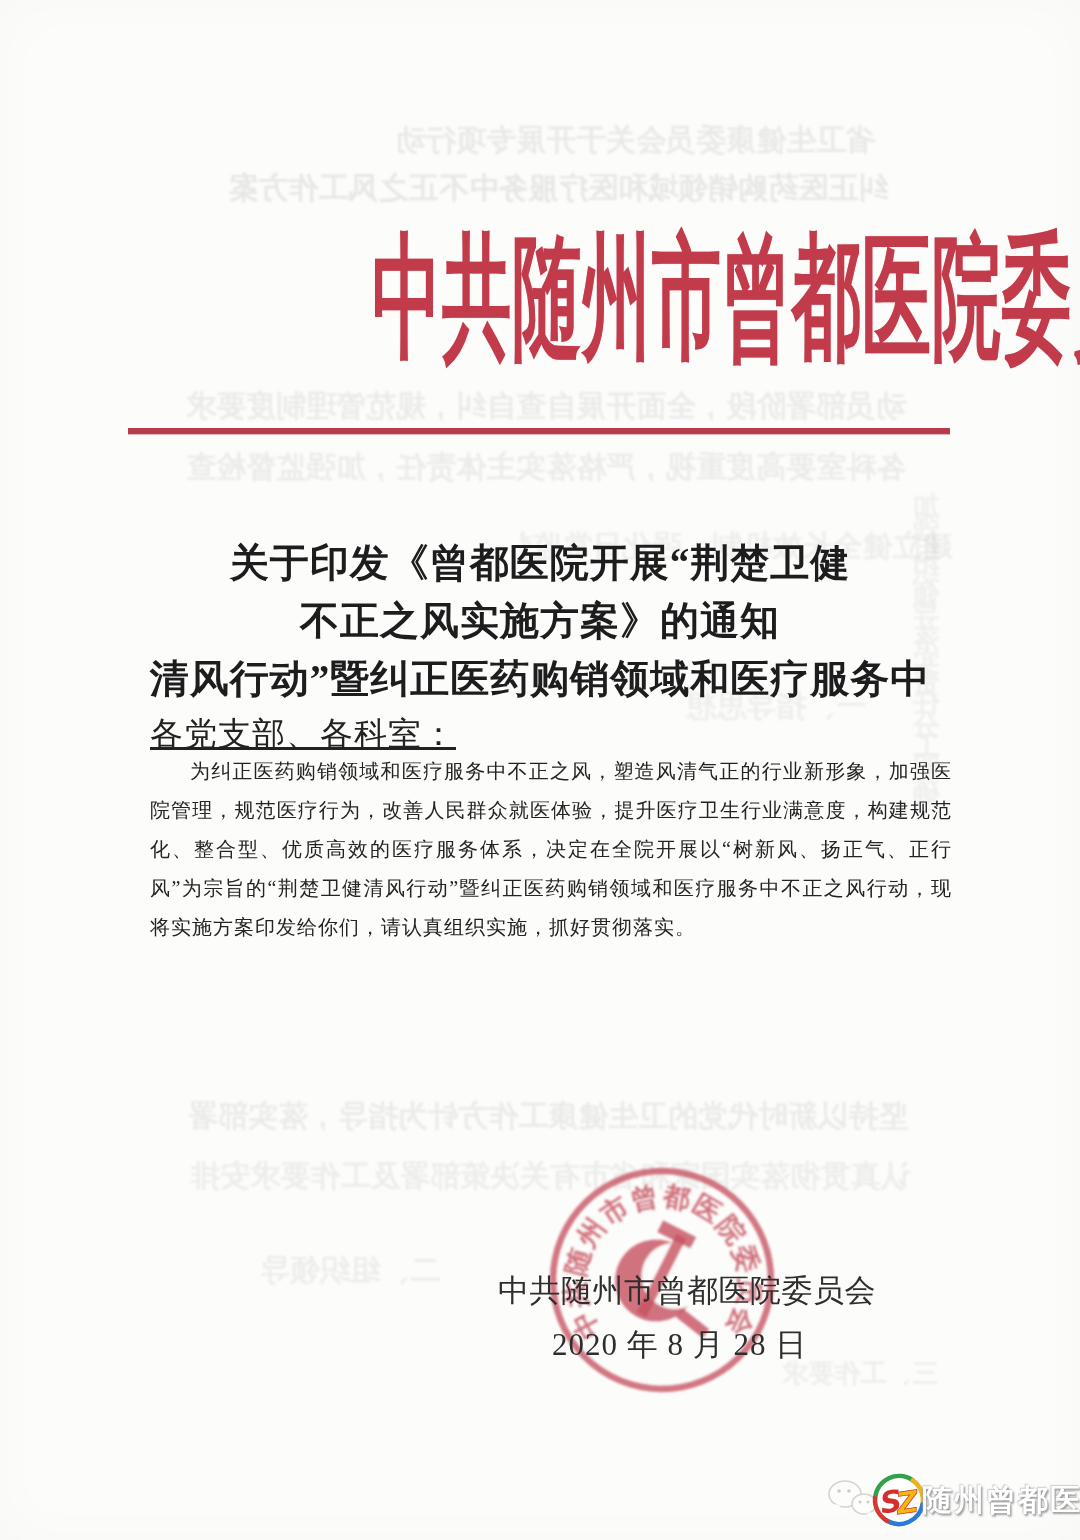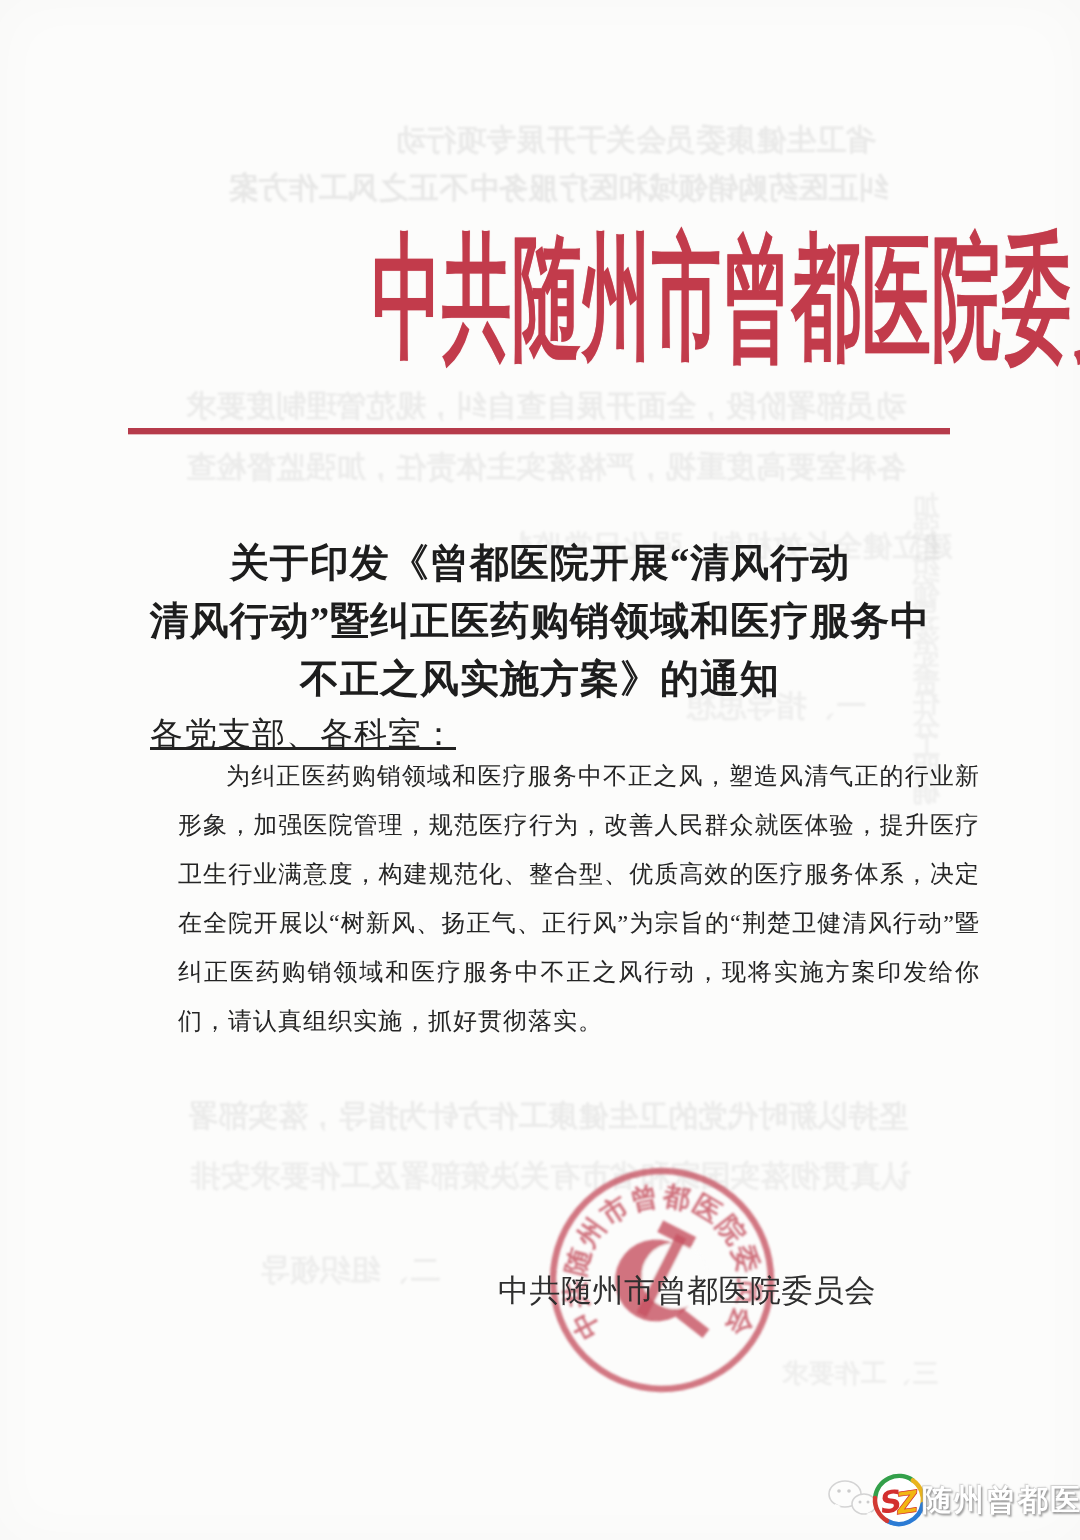--- a/index.html
+++ b/index.html
@@ -30,24 +30,23 @@
     line-height:58px;letter-spacing:1px;
   }
   
   .salutation{
     position:absolute;top:712px;left:150px;font-size:33px;color:#222;
     letter-spacing:1px;
     text-decoration:underline;
   }
   .body-text{
     position:absolute;top:752px;left:150px;width:802px;
-    font-size:24px;line-height:49px;color:#242424;
+    font-size:20px;line-height:39px;color:#242424;
     text-align:justify;text-justify:inter-character;text-indent:2em;
     letter-spacing:1px;
-    margin-left:28px;
   }
   
   .signature{
     position:absolute;top:1270px;left:498px;font-size:31px;color:#2e2e2e;
     letter-spacing:0.5px;white-space:nowrap;
   }
   .doc-date{
     position:absolute;top:1324px;left:552px;font-size:31px;color:#2e2e2e;
     letter-spacing:1px;white-space:nowrap;
   }
@@ -111,23 +110,23 @@
   <div class="bleed b9">二、组织领导</div>
   <div class="bleed b10">三、工作要求</div>
   <div class="bleed-col">加强组织领导落实责任分工明确</div>
 
   <div class="org-title">
     <span>中共随州市曾都医院委员会</span>
   </div>
   <div class="red-rule"></div>
 
   <div class="doc-title">
-    <div>关于印发《曾都医院开展“清风行动</div>
+    <div>关于印发《曾都医院开展“荆楚卫健</div>
+    <div>不正之风实施方案》的通知</div>
     <div>清风行动”暨纠正医药购销领域和医疗服务中</div>
-    <div>不正之风实施方案》的通知</div>
   </div>
 
   <div class="salutation">各党支部、各科室：</div>
   <div class="body-text">为纠正医药购销领域和医疗服务中不正之风，塑造风清气正的行业新形象，加强医院管理，规范医疗行为，改善人民群众就医体验，提升医疗卫生行业满意度，构建规范化、整合型、优质高效的医疗服务体系，决定在全院开展以“树新风、扬正气、正行风”为宗旨的“荆楚卫健清风行动”暨纠正医药购销领域和医疗服务中不正之风行动，现将实施方案印发给你们，请认真组织实施，抓好贯彻落实。</div>
 
   <svg class="seal" viewBox="0 0 244 244">
     <defs>
       <filter id="stampBlur" x="-10%" y="-10%" width="120%" height="120%">
         <feGaussianBlur stdDeviation="0.8"></feGaussianBlur>
       </filter>
@@ -143,20 +142,21 @@
         <circle cx="-6" cy="2" r="41"></circle>
         <circle cx="13" cy="-1" r="33" fill="#fcfcfb" fill-opacity="1"></circle>
         <rect x="18" y="32" width="34" height="11" transform="rotate(43 18 32)"></rect>
         <rect x="-7" y="-46" width="11" height="88" transform="rotate(32)"></rect>
         <rect x="-25" y="-52" width="37" height="13" transform="rotate(32)"></rect>
       </g>
     </g>
   </svg>
 
   <div class="signature">中共随州市曾都医院委员会</div>
+  <div class="doc-date">2020 年 8 月 28 日</div>
 
   <div class="watermark">
     <svg width="52" height="44" viewBox="0 0 52 44">
       <g stroke="#d4d4d4" stroke-width="1.6" fill="#fdfdfc">
         <ellipse cx="19" cy="16" rx="16" ry="13"></ellipse>
         <path d="M 9,26 L 6,33 L 15,28 Z" stroke="none" fill="#fdfdfc"></path>
         <ellipse cx="38" cy="26" rx="12" ry="10"></ellipse>
         <path d="M 45,34 L 48,40 L 40,36 Z" stroke="none" fill="#fdfdfc"></path>
       </g>
       <g fill="#cccccc">

